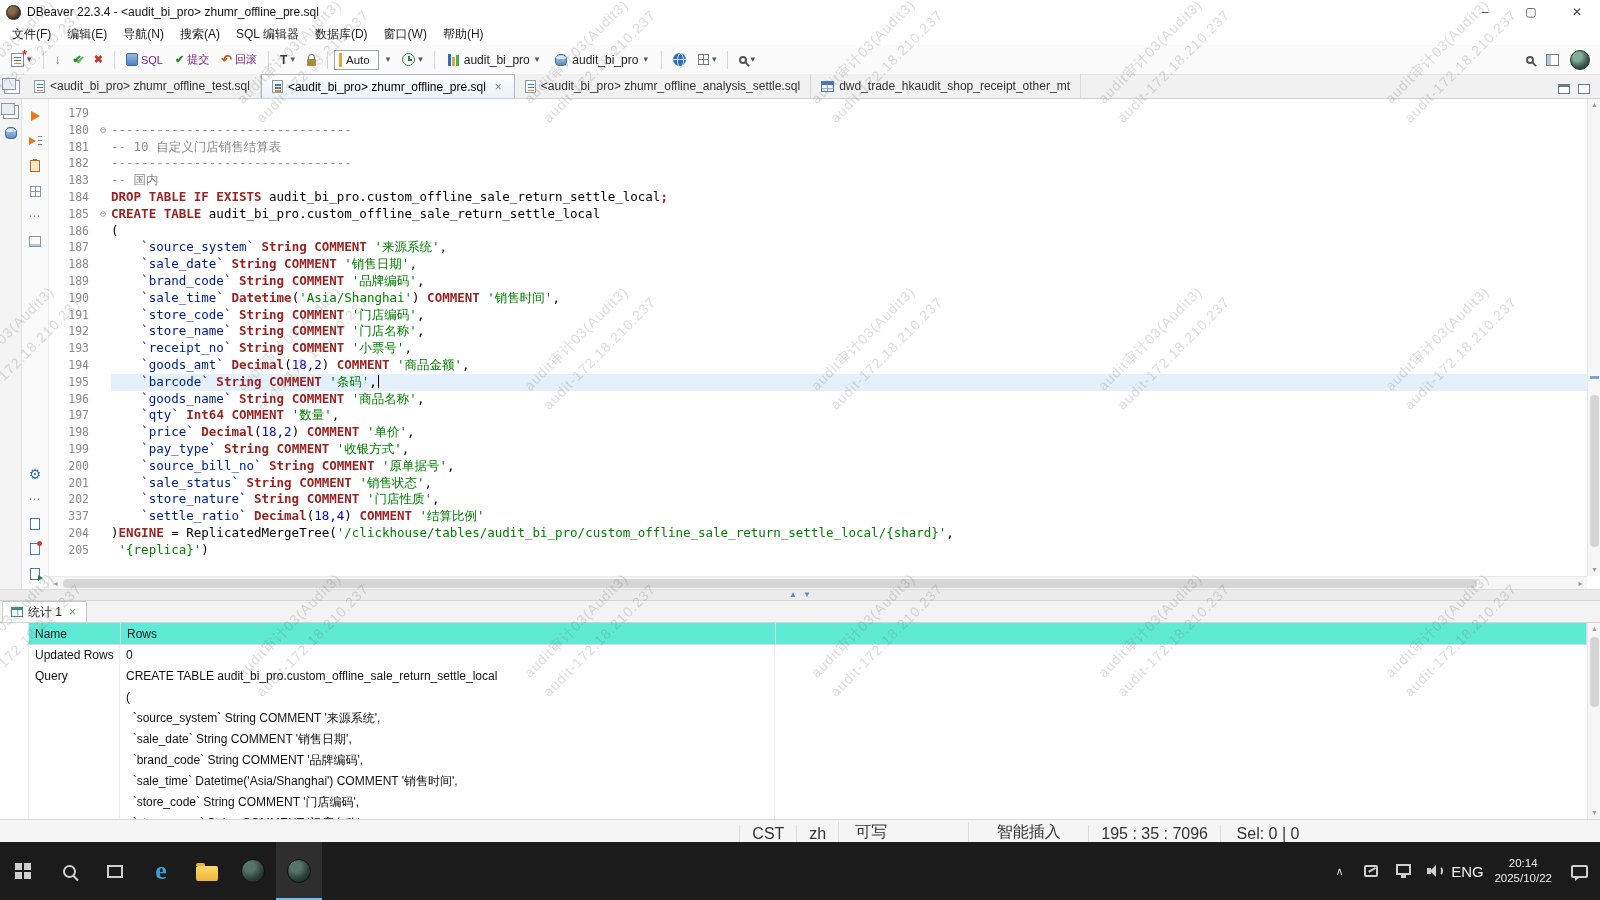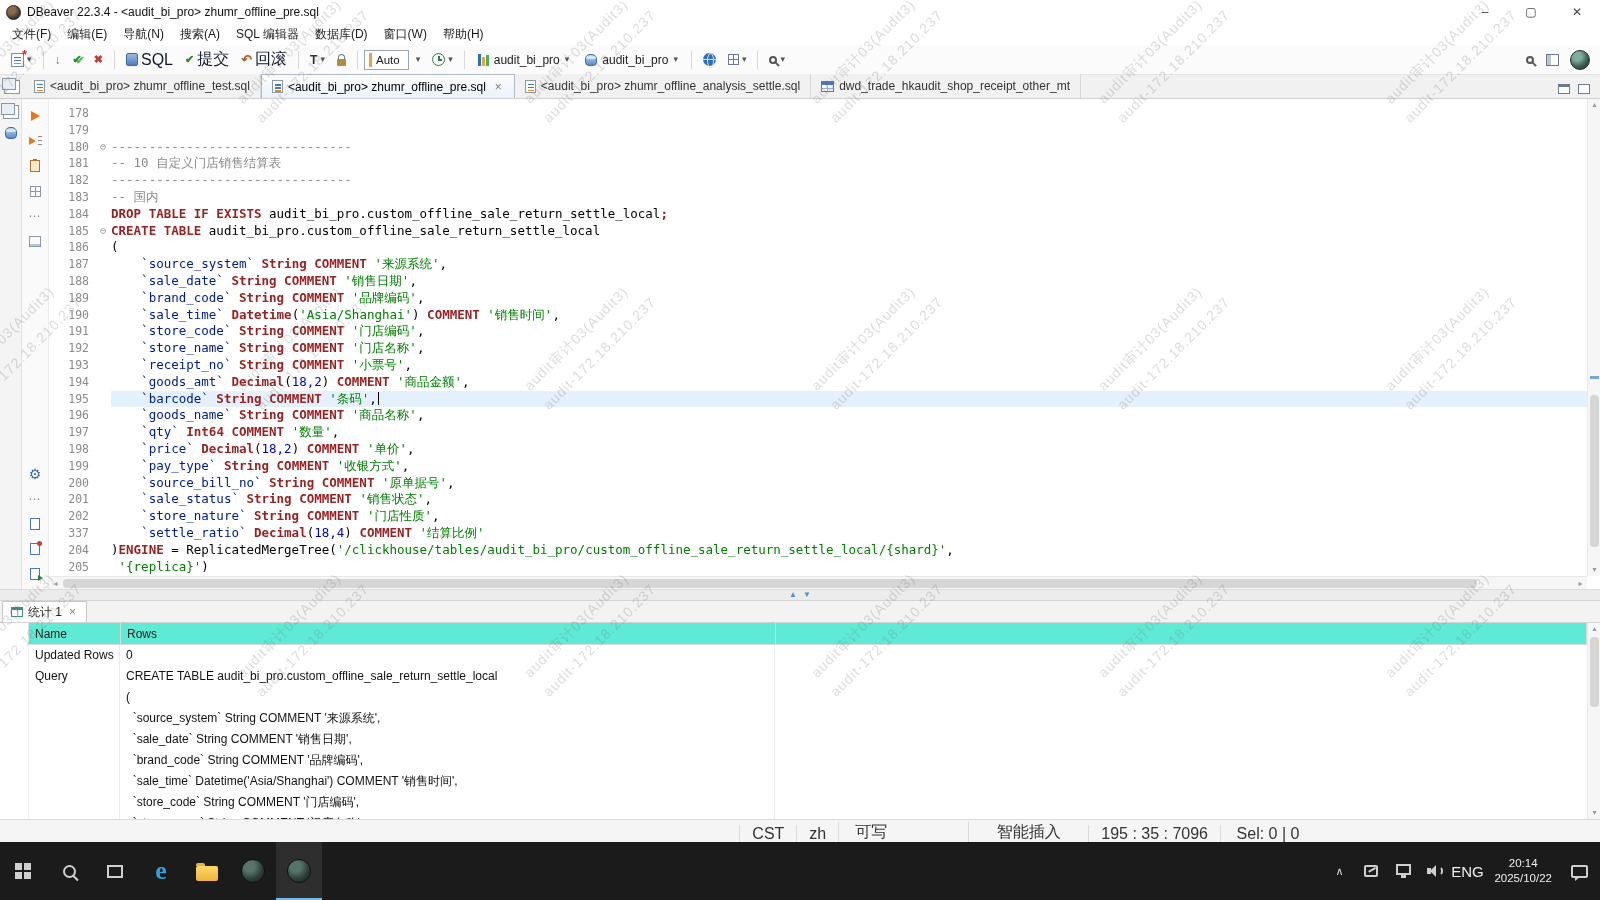--- a/index.html
+++ b/index.html
@@ -14,21 +14,21 @@
   .win-controls { margin-left:auto; display:flex; height:100%; }
   .wc { width:46px; height:100%; display:flex; align-items:center; justify-content:center; font-size:12px; color:#444; cursor:default; }
 
   
   .menubar { height:21px; display:flex; align-items:center; background:#fff; padding-left:4px; flex:0 0 auto; }
   .menu-item { font-size:12px; color:#1a1a1a; padding:2px 8px; cursor:default; }
 
   
   .toolbar { height:30px; display:flex; align-items:center; background:#fbfbfb; border-bottom:1px solid #e3e3e3; padding:0 6px; flex:0 0 auto; gap:2px; }
   .tbtn { border:1px solid transparent; background:transparent; height:24px; display:flex; align-items:center; padding:0 4px; gap:3px; cursor:default; font-family:inherit; }
-  .tlabel { font-size:16px; color:#0f172a; }
+  .tlabel { font-size:11px; color:#701a75; }
   .caret { font-size:9px; color:#555; line-height:1; }
   .tsep { width:1px; height:18px; background:#d8d8d8; margin:0 4px; }
   .tspacer { flex:1; }
   .ic-plug { width:13px; height:14px; border:1px solid #7d8da0; background:#fff; position:relative; }
   .ic-plug::before { content:''; position:absolute; left:2px; top:3px; width:7px; height:1.5px; background:#4a7ab5; box-shadow:0 3px 0 #4a7ab5, 0 6px 0 #e8871e; }
   .ic-plug::after { content:'*'; position:absolute; right:-4px; top:-6px; color:#d22; font-size:12px; font-weight:bold; }
   .ic-down-arrow { color:#777; font-weight:bold; font-size:12px; }
   .ic-commit { color:#2e8b2e; font-size:11px; font-weight:bold; }
   .ic-commit.dbl { text-shadow:3px 1px 0 #5cb85c; }
   .ic-rollback { color:#c23b2e; font-size:11px; font-weight:bold; }
@@ -370,25 +370,20 @@
         <span class="vbtn">
             <span class="ic-doc red"></span>
           </span>
         <span class="vbtn">
             <span class="ic-doc arrow"></span>
           </span>
       </div>
       <div class="editor-region">
         <div class="code-lines">
             <div class="code-line">
-              <span class="line-no">178</span>
-              <span class="fold"></span>
-              <span class="code-content"></span>
-            </div>
-            <div class="code-line">
               <span class="line-no">179</span>
               <span class="fold"></span>
               <span class="code-content"></span>
             </div>
             <div class="code-line">
               <span class="line-no">180</span>
               <span class="fold">⊖</span>
               <span class="code-content"><span class="tk-cmt">--------------------------------</span></span>
             </div>
             <div class="code-line">

